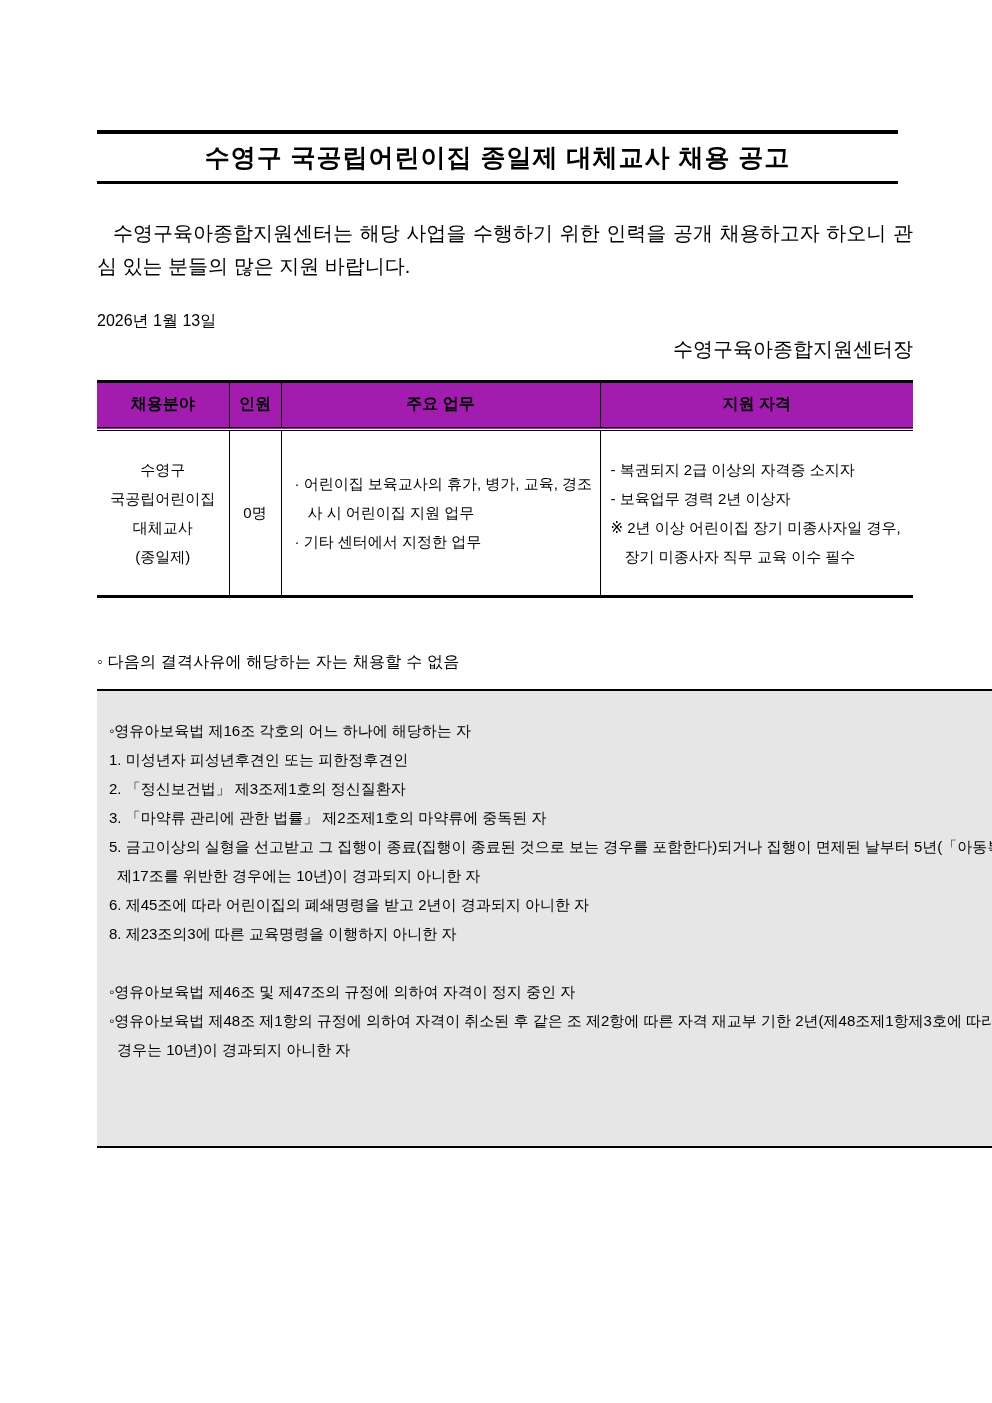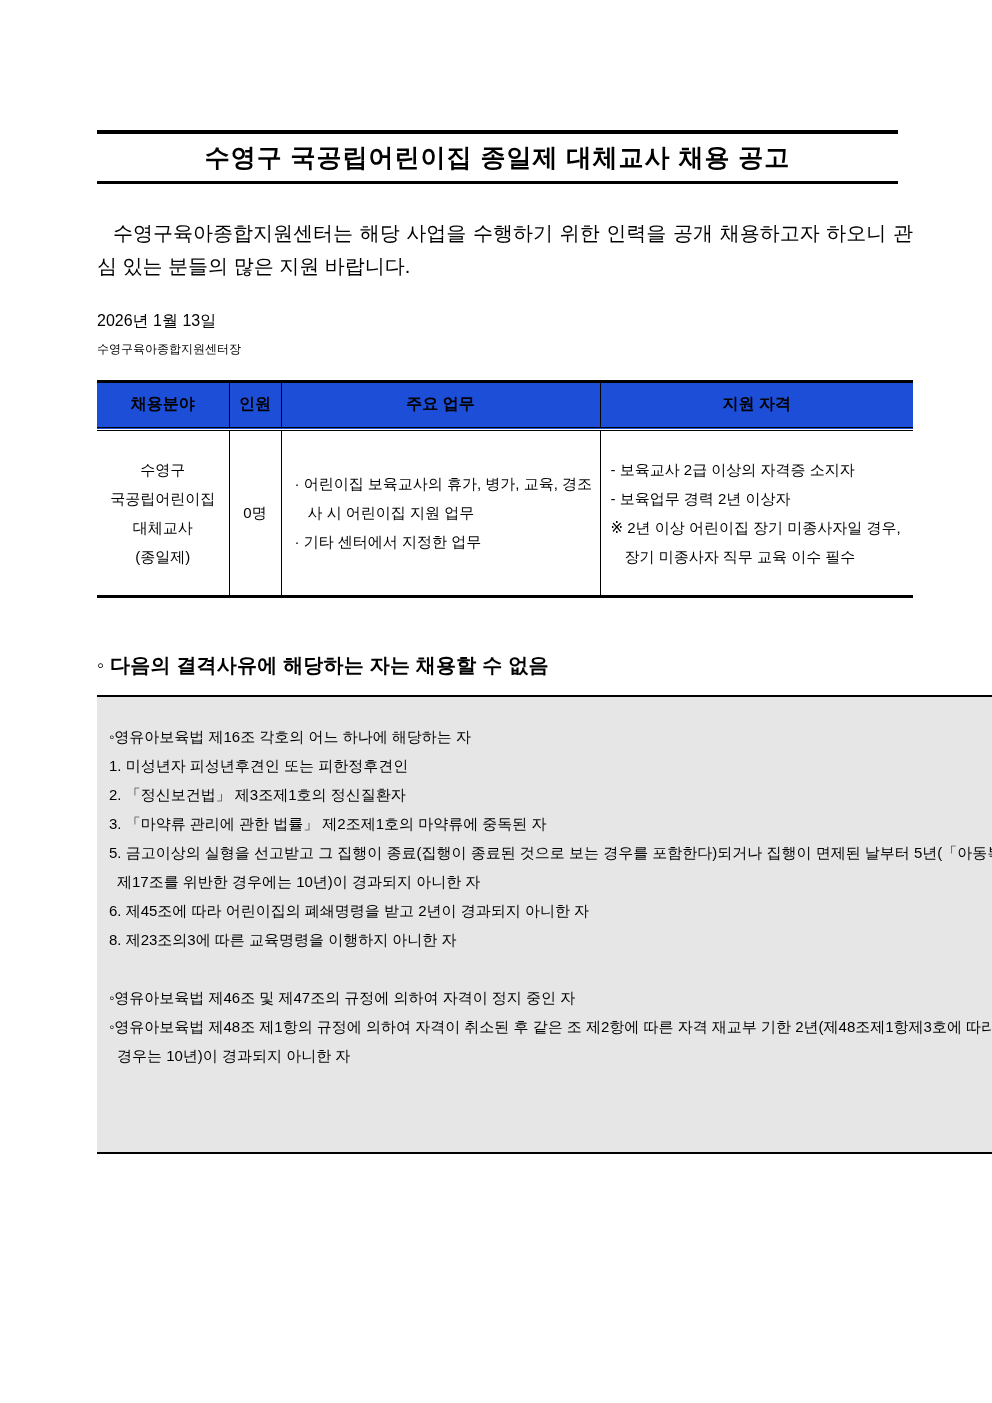--- a/index.html
+++ b/index.html
@@ -26,56 +26,56 @@
 
   
   .intro {
     margin-top: 33px;
     font-size: 20px; line-height: 33px;
     text-align: justify; word-break: break-all;
     text-indent: 16px;
   }
 
   .date-line { margin-top: 23px; text-align: left; font-size: 16px; line-height: 29px; }
-  .signature-line { font-size: 12px; line-height: 29px; }
+  .signature-line { text-align: right; font-size: 20px; line-height: 29px; }
 
   
   .section-heading { margin-top: 42px; font-size: 17px; font-weight: bold; }
 
   
   table.recruit {
     margin-top: 16px; width: 816px;
     border-collapse: collapse;
     border-top: 3px solid #000;
     border-bottom: 3px solid #000;
     table-layout: fixed;
   }
   table.recruit thead tr { border-bottom: 4px double #000; }
   table.recruit th {
-    background: #1d4ed8;
+    background: #a21caf;
     font-size: 16px; font-weight: bold;
     height: 47px; text-align: center; vertical-align: middle;
   }
   table.recruit th + th, table.recruit td + td { border-left: 1px solid #000; }
   table.recruit td {
     height: 168px; vertical-align: middle;
     font-size: 15px; line-height: 29px;
   }
   .col-field  { width: 132px; }
   .col-count  { width: 52px; }
   .col-duty   { width: 319px; }
   .col-qual   { width: 313px; }
   td.c-center { text-align: center; }
   td.c-duty   { padding: 0 6px 0 13px; }
   td.c-qual   { padding: 0 6px 0 10px; }
   .duty  { padding-left: 13px; text-indent: -13px; word-break: break-all; }
   .qual  { padding-left: 14px; text-indent: -14px; word-break: break-all; }
 
   
-  .disq-heading { margin-top: 54px; font-size: 20px; font-weight: bold; letter-spacing: 0.2px; }
+  .disq-heading { margin-top: 54px; font-size: 16px; font-weight: normal; letter-spacing: 0.2px; }
   .gray-box {
     margin-top: 16px;
     width: 968px; height: 459px;
     background: #e6e6e6;
     border-top: 2px solid #000;
     border-bottom: 2px solid #000;
     padding: 25px 14px 0 12px;
     font-size: 15px; line-height: 29px;
     word-break: break-all;
   }
@@ -120,21 +120,21 @@
             <div>국공립어린이집</div>
             <div>대체교사</div>
             <div>(종일제)</div>
           </td>
           <td class="c-center">0명</td>
           <td class="c-duty">
             <div class="duty">· 어린이집 보육교사의 휴가, 병가, 교육, 경조사 시 어린이집 지원 업무</div>
             <div class="duty">· 기타 센터에서 지정한 업무</div>
           </td>
           <td class="c-qual">
-            <div class="qual">- 보육교사 2급 이상의 자격증 소지자</div>
+            <div class="qual">- 복권되지 2급 이상의 자격증 소지자</div>
             <div class="qual">- 보육업무 경력 2년 이상자</div>
             <div class="qual">※ 2년 이상 어린이집 장기 미종사자일 경우, 장기 미종사자 직무 교육 이수 필수</div>
           </td>
         </tr>
       </tbody>
     </table>
 
     <h3 class="disq-heading">◦  다음의 결격사유에 해당하는 자는 채용할 수 없음</h3>
 
     <div class="gray-box">

